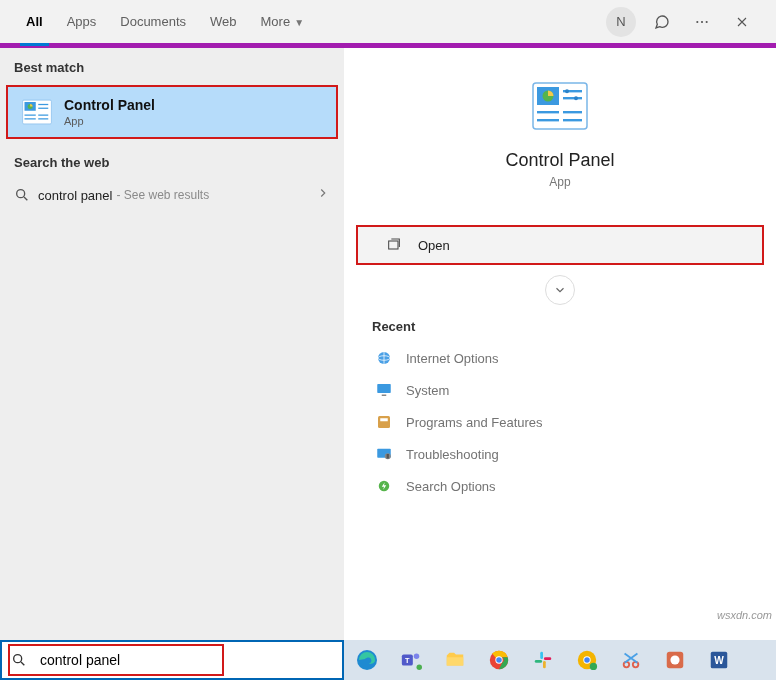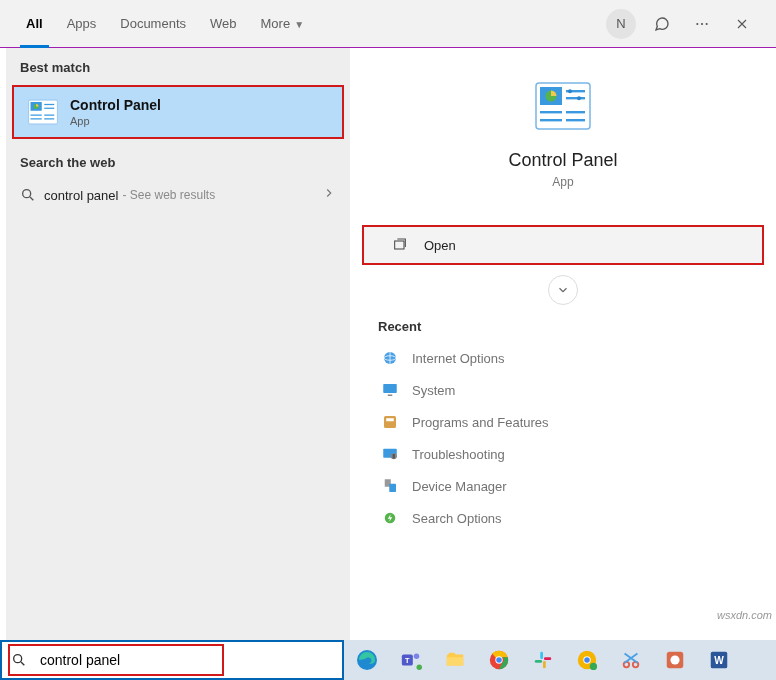--- a/index.html
+++ b/index.html
@@ -1,31 +1,31 @@
 <!DOCTYPE html>
 <html><head>
 <meta charset="utf-8">
 <style>
   * { box-sizing: border-box; margin: 0; padding: 0; font-family: "Segoe UI", sans-serif; }
   body { width: 776px; height: 680px; background: #fff; overflow: hidden; position: relative; }
 
   
-  .tabs { display: flex; align-items: center; height: 48px; padding: 0 14px; background: #f2f2f2; border-bottom: 1px solid #a21caf; }
+  .tabs { display: flex; align-items: center; height: 48px; padding: 0 14px; background: #f2f2f2; border-bottom: 5px solid #a21caf; }
   .tab { padding: 0 12px; height: 48px; line-height: 48px; color: #606060; font-size: 13px; cursor: pointer; position: relative; }
   .tab.active { color: #000; font-weight: 600; }
   .tab.active::after { content: ""; position: absolute; left: 6px; right: 6px; bottom: 0; height: 3px; background: #0078d4; }
   .tabs .spacer { flex: 1; }
   .avatar { width: 30px; height: 30px; border-radius: 50%; background: #e3e3e3; color: #555; font-size: 13px; display: flex; align-items: center; justify-content: center; margin: 0 6px; }
   .hdr-icon { width: 32px; height: 32px; display: flex; align-items: center; justify-content: center; color: #555; margin: 0 4px; cursor: pointer; }
   .hdr-icon svg { width: 16px; height: 16px; }
   .more-chevron { margin-left: 4px; font-size: 10px; color: #777; }
 
   
   .main { display: flex; height: 592px; }
-  .left { width: 344px; background: #eeeeee; display: flex; flex-direction: column; margin-left: 6px; }
+  .left { width: 344px; background: #eeeeee; display: flex; flex-direction: column; }
   .right { flex: 1; background: #fff; padding-top: 18px; }
 
   .section-label { padding: 12px 14px 6px; font-size: 13px; font-weight: 600; color: #333; }
 
   .best-match { display: flex; align-items: center; padding: 10px 14px; background: #b6dcfa; margin: 4px 6px 4px 6px; border: 2px solid #d11919; }
   .bm-icon { width: 30px; height: 30px; display:flex; align-items:center; justify-content:center; margin-right: 12px; }
   .bm-title { font-size: 14px; font-weight: 600; color: #111; }
   .bm-sub { font-size: 11px; color: #5a5a5a; margin-top: 2px; }
 
   .web-row { display: flex; align-items: center; padding: 10px 14px; cursor: pointer; }
@@ -216,29 +216,20 @@
         <div class="ricon">
           <svg viewBox="0 0 24 24" width="18" height="18">
               <rect x="3" y="5" width="18" height="12" rx="1" fill="#3b99e0"></rect>
               <circle cx="17" cy="15" r="4" fill="#888"></circle>
               <rect x="15.5" y="12" width="3" height="6" fill="#555"></rect>
             </svg>
         </div>
         <span class="rlabel">Troubleshooting</span>
       </div>
 
-      <div class="recent-item">
-        <div class="ricon">
-          <svg viewBox="0 0 24 24" width="18" height="18">
-              <rect x="5" y="3" width="8" height="10" fill="#999"></rect>
-              <rect x="11" y="9" width="9" height="11" rx="1" fill="#3b99e0"></rect>
-            </svg>
-        </div>
-        <span class="rlabel">Device Manager</span>
-      </div>
 
       <div class="recent-item">
         <div class="ricon">
           <svg viewBox="0 0 24 24" width="18" height="18">
               <circle cx="12" cy="12" r="7" fill="#56b44c"></circle>
               <path d="M13 7l-4 6h3l-1 4 4-6h-3z" fill="#fff"></path>
             </svg>
         </div>
         <span class="rlabel">Search Options</span>
       </div>

